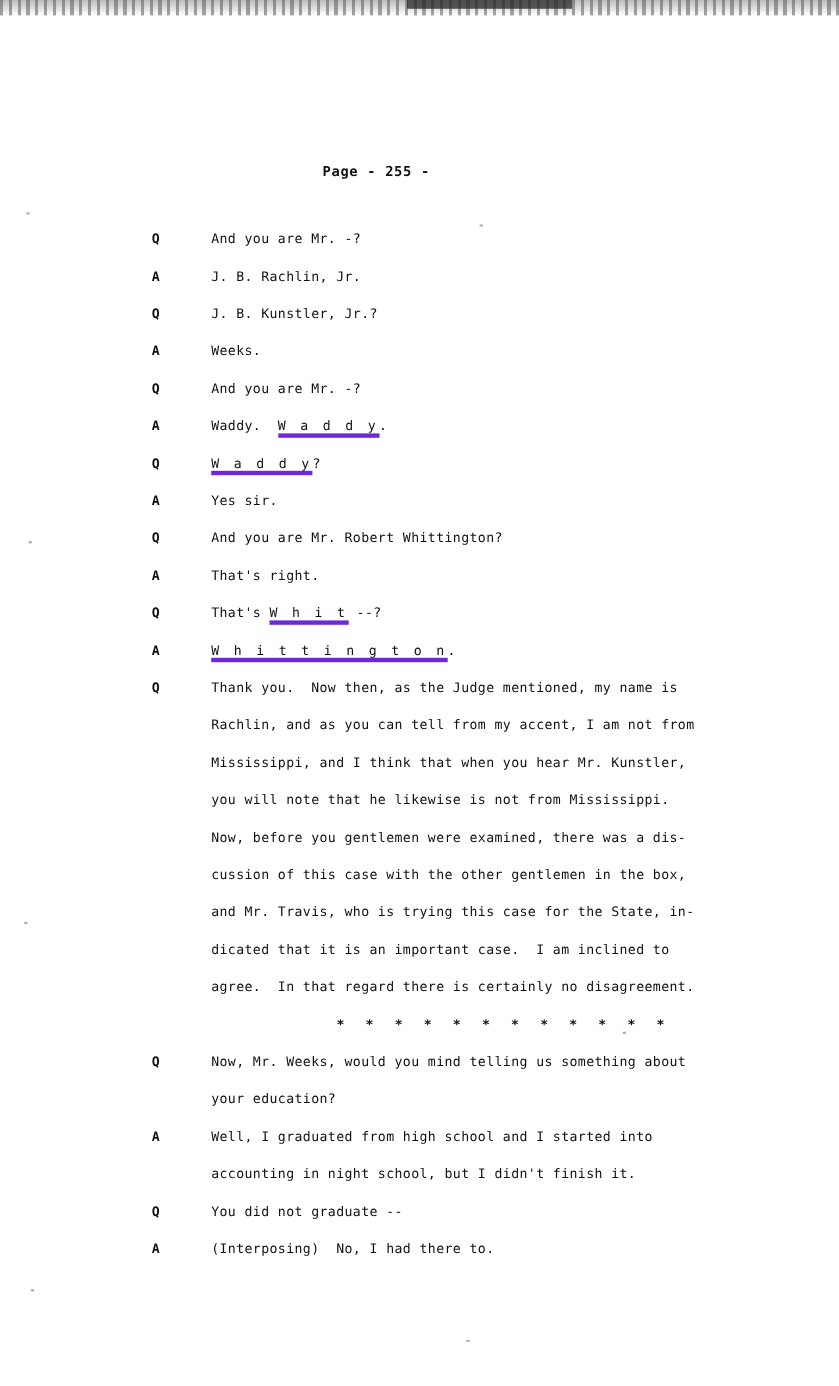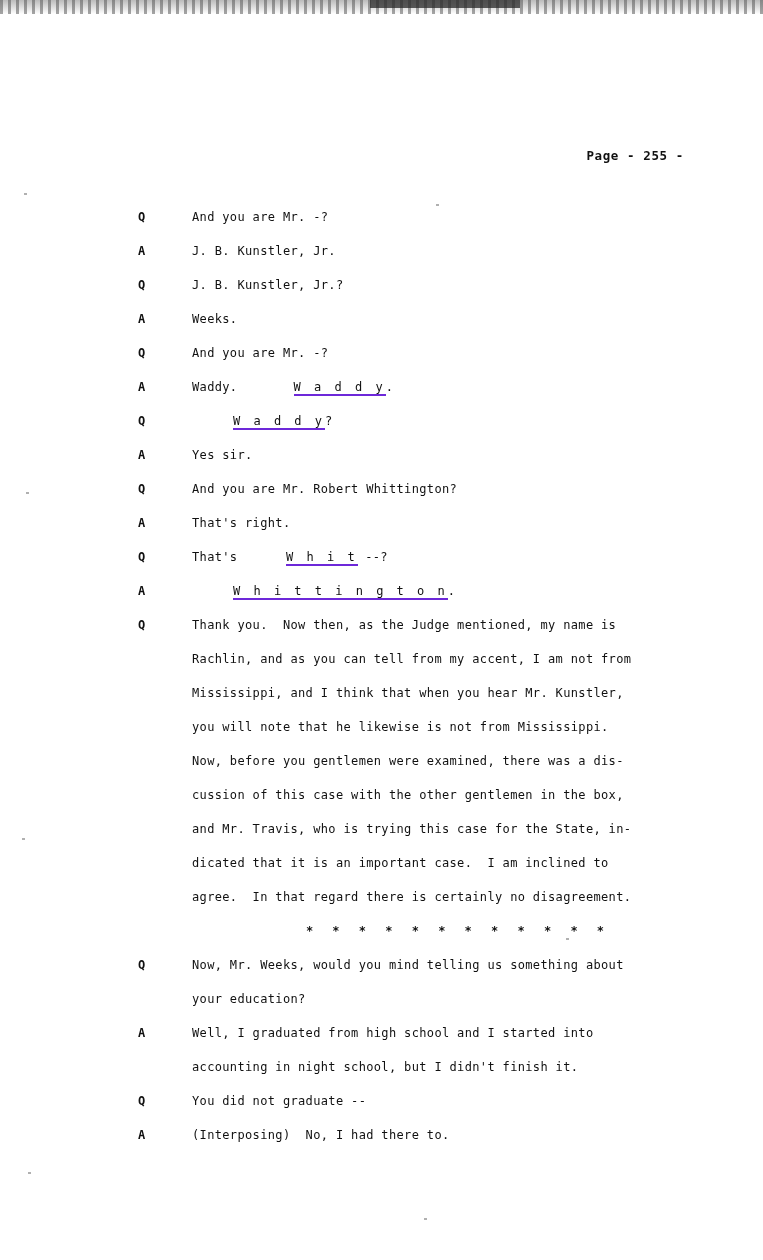--- a/index.html
+++ b/index.html
@@ -44,21 +44,21 @@
     left: 0;
     width: 763px;
     height: 1260px;
   }
 
   .page-number {
     position: absolute;
     top: 148px;
     left: 0;
     width: 684px;
-    text-align: right;
+    text-align: center;
     font-size: 12.5px;
     font-weight: bold;
     letter-spacing: 0.6px;
   }
 
   .transcript {
     position: absolute;
     top: 200px;
     left: 138px;
     width: 600px;
@@ -91,23 +91,22 @@
     font-size: 12px;
     font-weight: bold;
     letter-spacing: 6px;
     line-height: 34px;
     padding-left: 40px;
   }
 
   
   .spell {
     letter-spacing: 3px;
-    border-bottom: 2px solid #6d28d9;
+    border-bottom: 4px solid #6d28d9;
     padding-bottom: 0px;
-    margin-left: 41px;
   }
 
   
   .speck {
     position: absolute;
     background: rgba(80,80,80,0.45);
     width: 3px;
     height: 2px;
   }
 </style>
@@ -123,21 +122,21 @@
 
   <div class="transcript">
 
     <div class="qa-row">
       <div class="qa-speaker">Q</div>
       <div class="qa-text">And you are Mr. -?</div>
     </div>
 
     <div class="qa-row">
       <div class="qa-speaker">A</div>
-      <div class="qa-text">J. B. Kunstler, Jr.</div>
+      <div class="qa-text">J. B. Rachlin, Jr.</div>
     </div>
 
     <div class="qa-row">
       <div class="qa-speaker">Q</div>
       <div class="qa-text">J. B. Kunstler, Jr.?</div>
     </div>
 
     <div class="qa-row">
       <div class="qa-speaker">A</div>
       <div class="qa-text">Weeks.</div>

